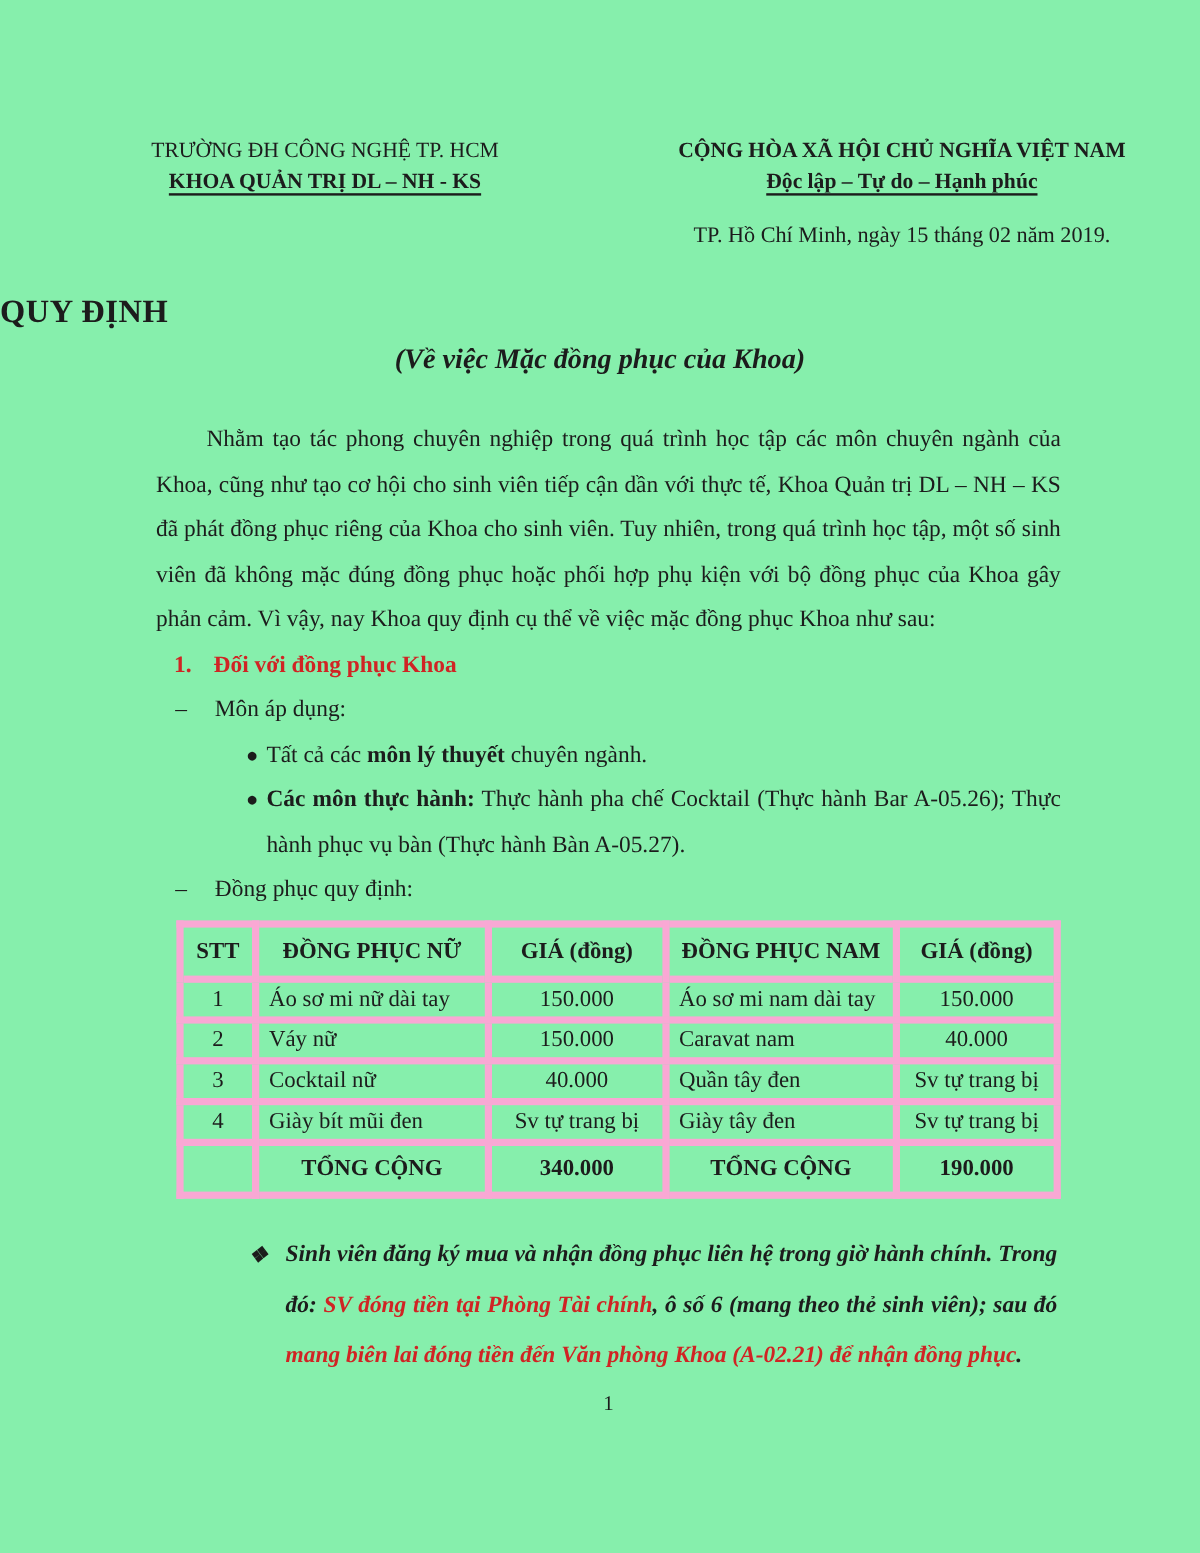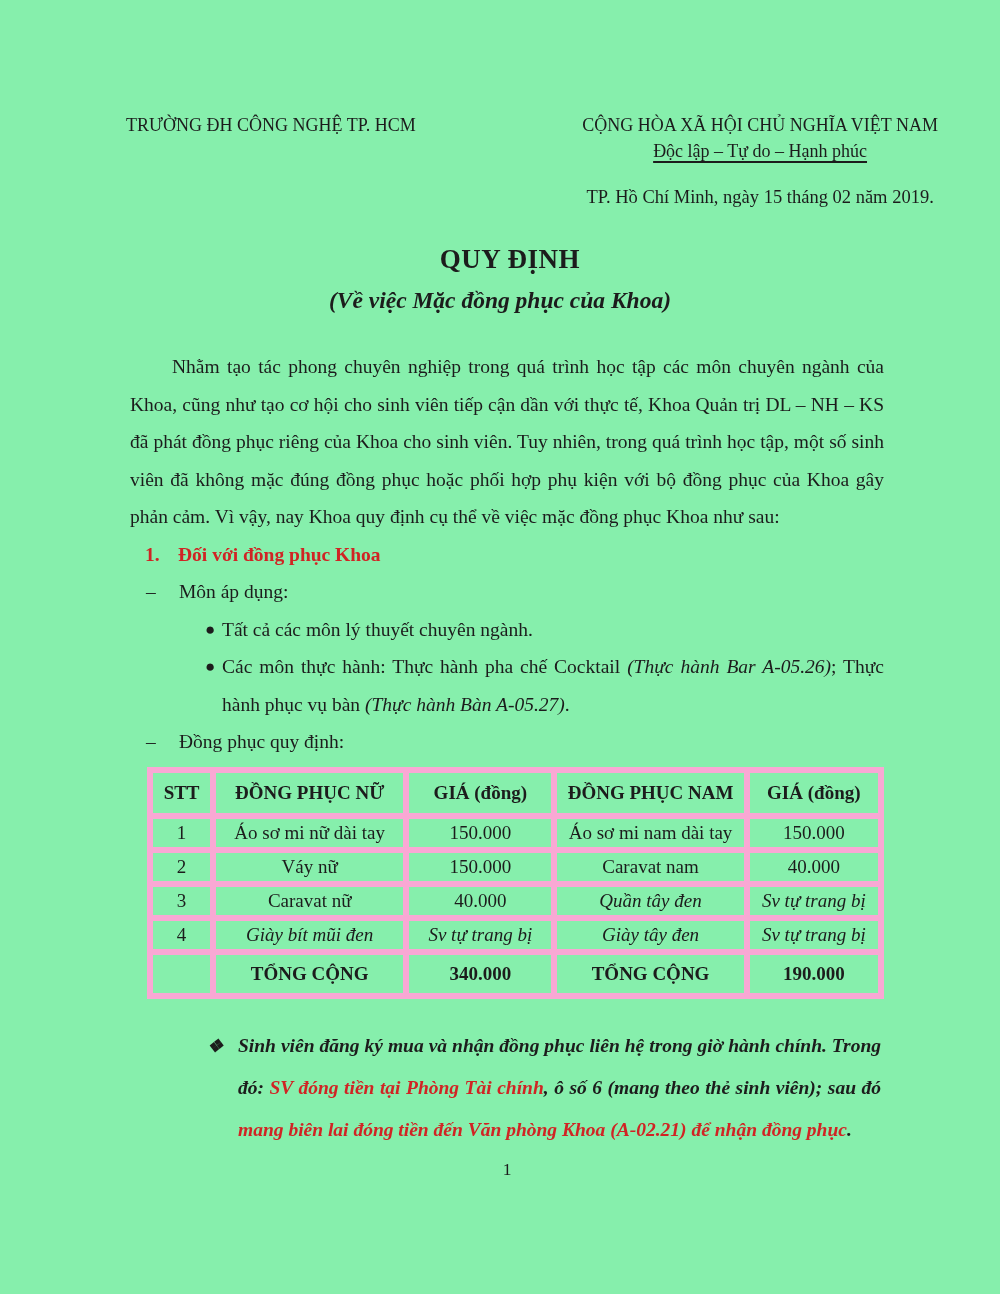--- a/index.html
+++ b/index.html
@@ -6,47 +6,47 @@
   .page{
     width:1000px;height:1294px;background:#86efac;margin:0 auto;
     font-family:"Liberation Serif","DejaVu Serif",serif;
     color:#1c1c1c;position:relative;box-sizing:border-box;
     padding-top:112px;overflow:hidden;
   }
   
   .hdr{display:flex;justify-content:space-between;padding:0 62px 0 126px;}
   .hdr-left,.hdr-right{text-align:center;font-size:18px;line-height:26px;}
   .hdr-line{white-space:nowrap;}
-  .bold{font-weight:normal;}
+  .bold{font-weight:bold;}
   .uline{text-decoration:underline;text-decoration-thickness:2px;text-underline-offset:4px;}
   .date-line{margin-top:20px;font-size:18.5px;white-space:nowrap;}
   
-  .title{margin-top:34px;text-align:center;font-size:27px;font-weight:bold;letter-spacing:.5px;margin-left:20px;}
+  .title{margin-top:34px;text-align:left;font-size:27px;font-weight:bold;letter-spacing:.5px;}
   .subtitle{margin-top:12px;text-align:center;font-size:23.5px;font-weight:bold;font-style:italic;}
   
   .content{padding:0 116px 0 130px;}
   .intro{margin-top:34px;font-size:19.5px;line-height:37.5px;text-align:justify;text-indent:42px;}
   .sec-heading{display:flex;font-size:19.5px;line-height:37.5px;font-weight:bold;color:var(--accent,#d02424);padding-left:15px;}
   .sec-heading .num{width:33px;flex:none;}
   .dash-item{display:flex;font-size:19.5px;line-height:37.5px;padding-left:16px;}
   .dash-item .mk{width:33px;flex:none;}
   .bullet-item{display:flex;font-size:19.5px;line-height:37.5px;padding-left:75px;}
   .bullet-item .mk{width:17px;flex:none;font-size:17px;}
   .bullet-item .bt{flex:1;text-align:justify;}
-  .it{font-style:italic;}
+  .it{}
   
   table.uniform{border-collapse:collapse;margin:6px 0 0 17px;font-size:19px;color:#1c1c1c;border:2px solid #2a2a2a;}
   table.uniform th,table.uniform td{border:6px solid #f9a8d4;padding:0 8px;line-height:26px;}
   table.uniform th{height:40px;font-size:19px;}
   table.uniform td{height:28px;}
   tr.dt td{border-top:1px dotted #6a6a6a;}
   tr.hd th{border-bottom:1.5px solid #2a2a2a;}
   tr.total td{height:38px;font-weight:bold;}
   .c{text-align:center;}
-  .l{text-align:center;}
+  .l{text-align:left;}
   .w-stt{width:42px;}
   .w-nu{width:188px;}
   .w-gia1{width:136px;}
   .w-nam{width:187px;}
   .w-gia2{width:120px;}
   
   .note{display:flex;margin:26px 0 0 77px;width:674px;font-size:19.5px;line-height:42px;font-weight:bold;font-style:italic;}
   .note .mk{width:31px;flex:none;font-size:18px;}
   .note .nt{flex:1;text-align:justify;}
   .red{color:var(--accent,#d02424);}
@@ -54,20 +54,21 @@
   .pagenum{margin-top:8px;text-align:center;font-size:17.5px;}
 </style>
 </head>
 <body>
 
 <div class="page">
 
   <div class="hdr">
     <div class="hdr-left">
       <div class="hdr-line">TRƯỜNG ĐH CÔNG NGHỆ TP. HCM</div>
+      <div class="hdr-line bold uline">KHOA QUẢN TRỊ DL – NH - KS</div>
     </div>
     <div class="hdr-right">
       <div class="hdr-line bold">CỘNG HÒA XÃ HỘI CHỦ NGHĨA VIỆT NAM</div>
       <div class="hdr-line bold uline">Độc lập – Tự do – Hạnh phúc</div>
       <div class="date-line">TP. Hồ Chí Minh, ngày 15 tháng 02 năm 2019.</div>
     </div>
   </div>
 
   <div class="title">QUY ĐỊNH</div>
   <div class="subtitle">(Về việc Mặc đồng phục của Khoa)</div>
@@ -119,21 +120,21 @@
       </tr>
       <tr class="dt">
         <td class="c">2</td>
         <td class="l">Váy nữ</td>
         <td class="c">150.000</td>
         <td class="l">Caravat nam</td>
         <td class="c">40.000</td>
       </tr>
       <tr class="dt">
         <td class="c">3</td>
-        <td class="l">Caravat nữ</td>
+        <td class="l">Cocktail nữ</td>
         <td class="c">40.000</td>
         <td class="l it">Quần tây đen</td>
         <td class="c it">Sv tự trang bị</td>
       </tr>
       <tr class="dt">
         <td class="c">4</td>
         <td class="l it">Giày bít mũi đen</td>
         <td class="c it">Sv tự trang bị</td>
         <td class="l it">Giày tây đen</td>
         <td class="c it">Sv tự trang bị</td>

